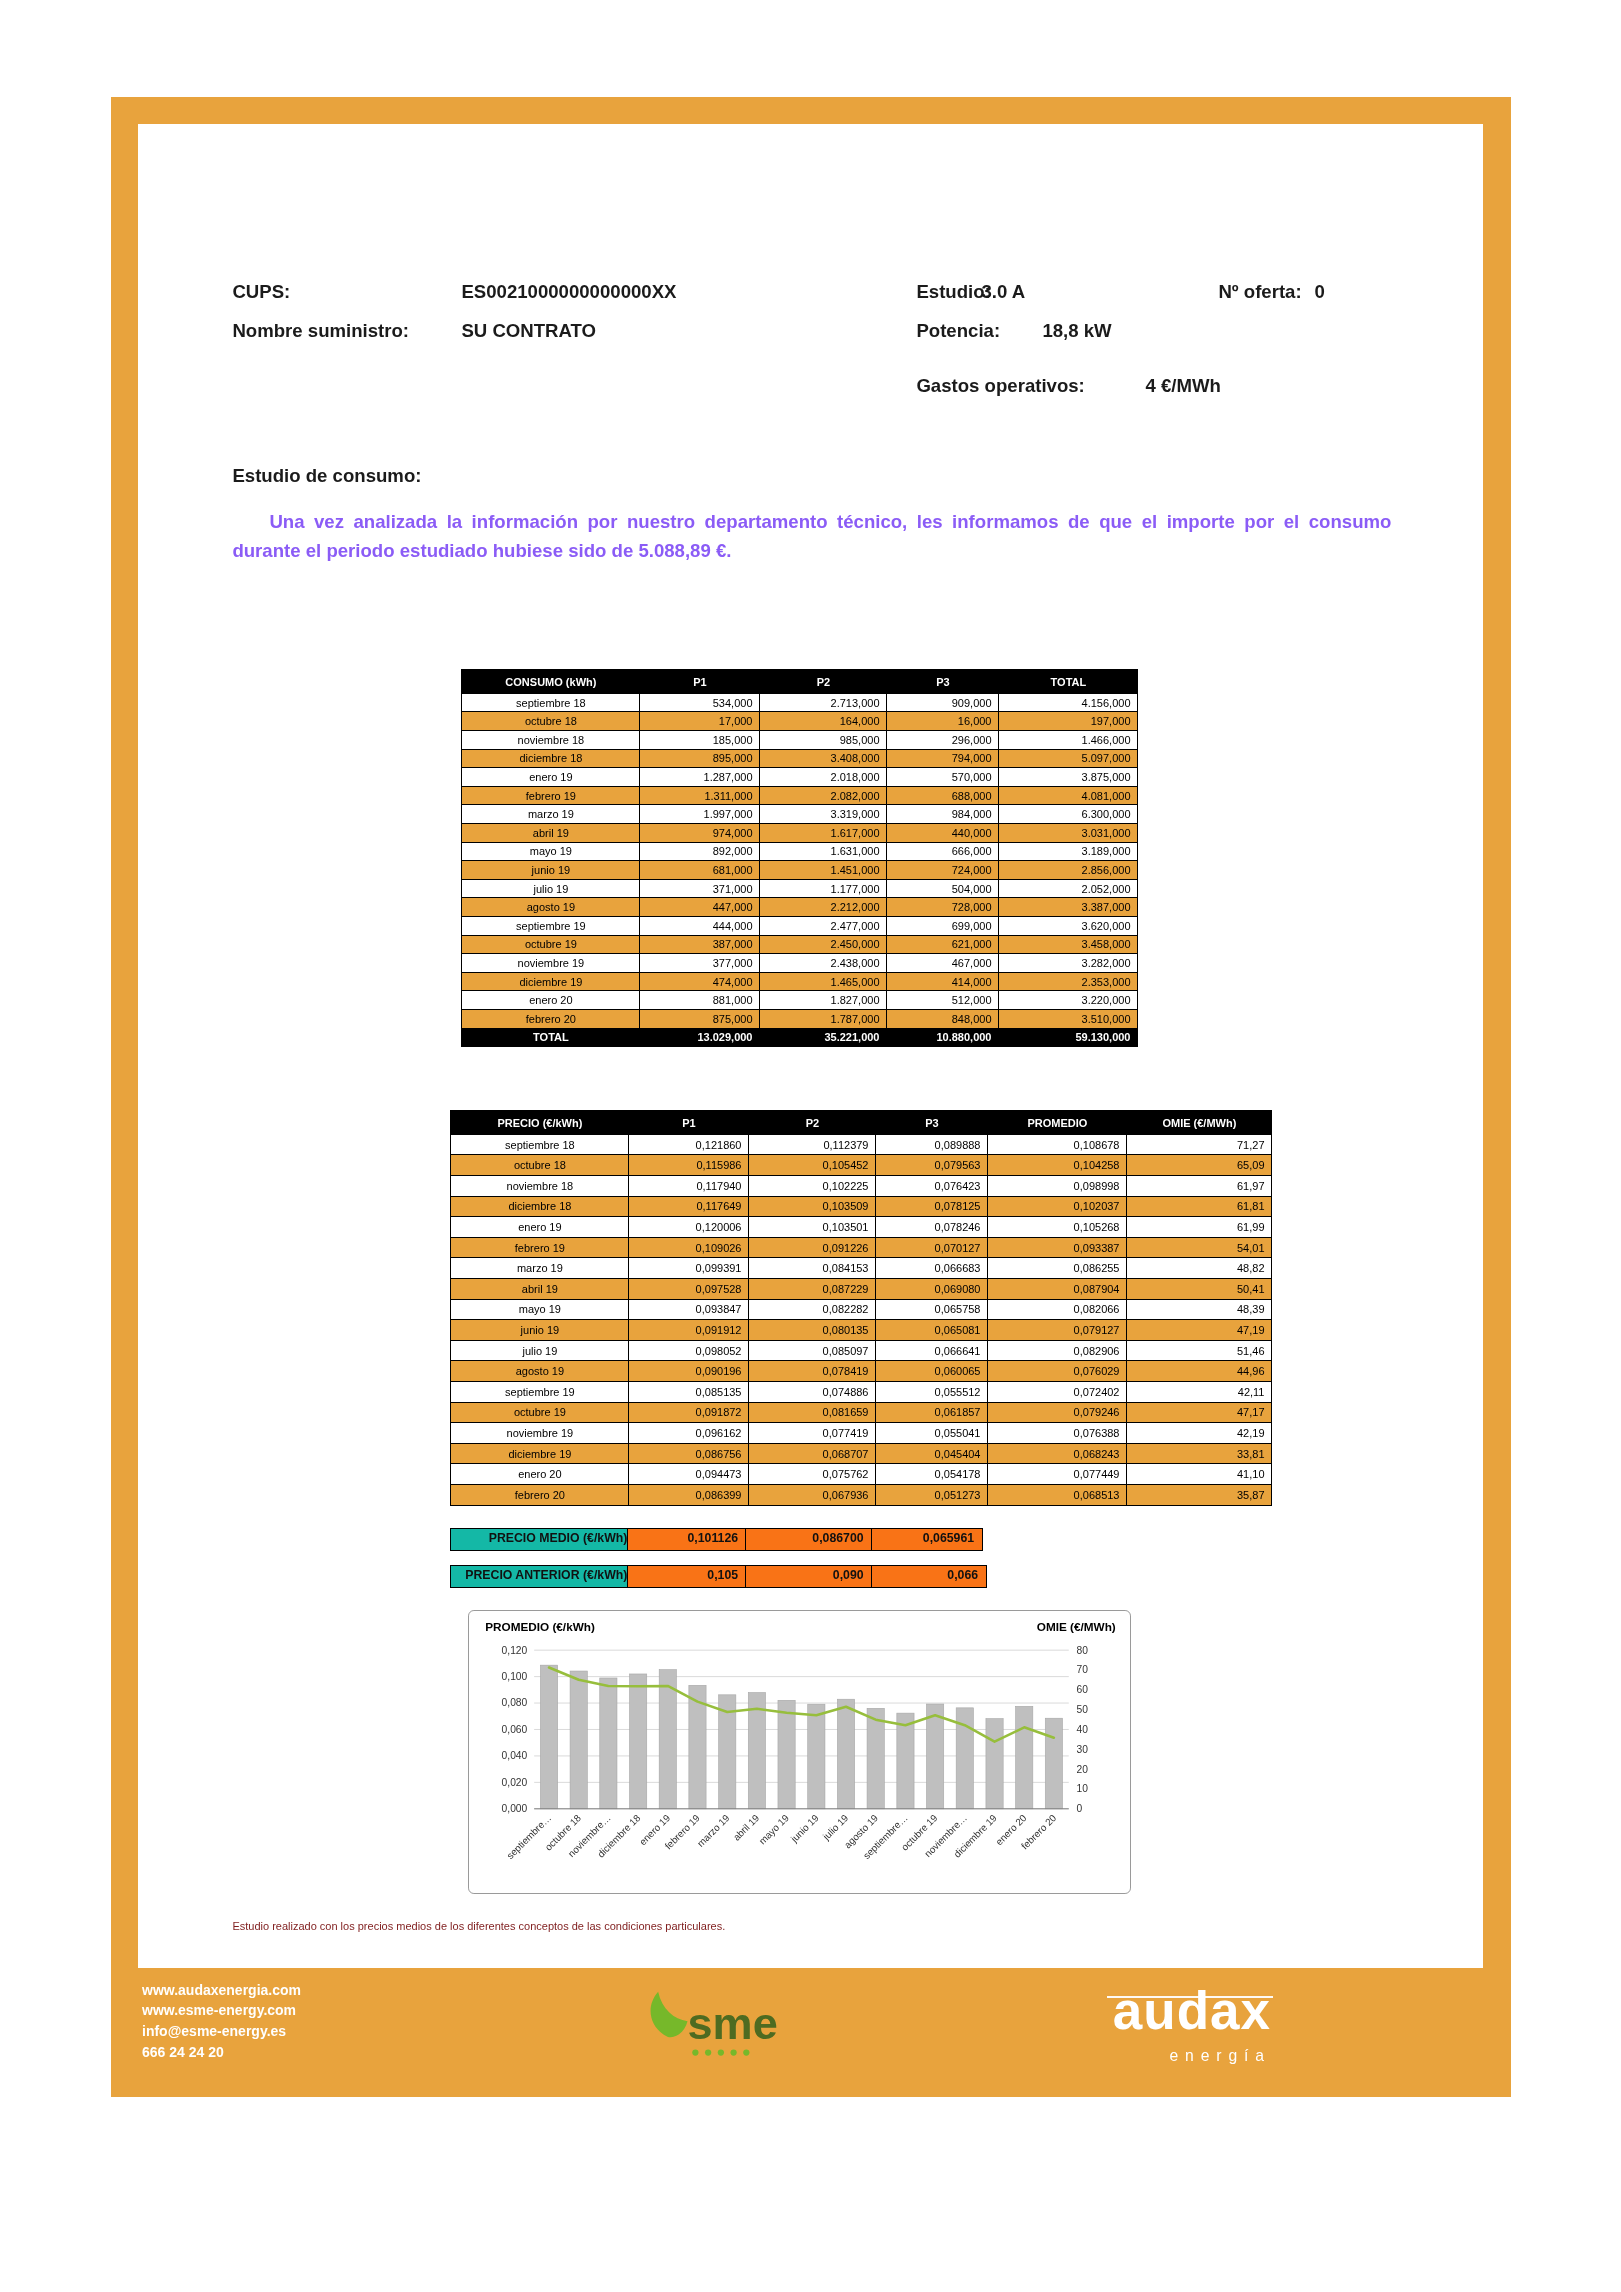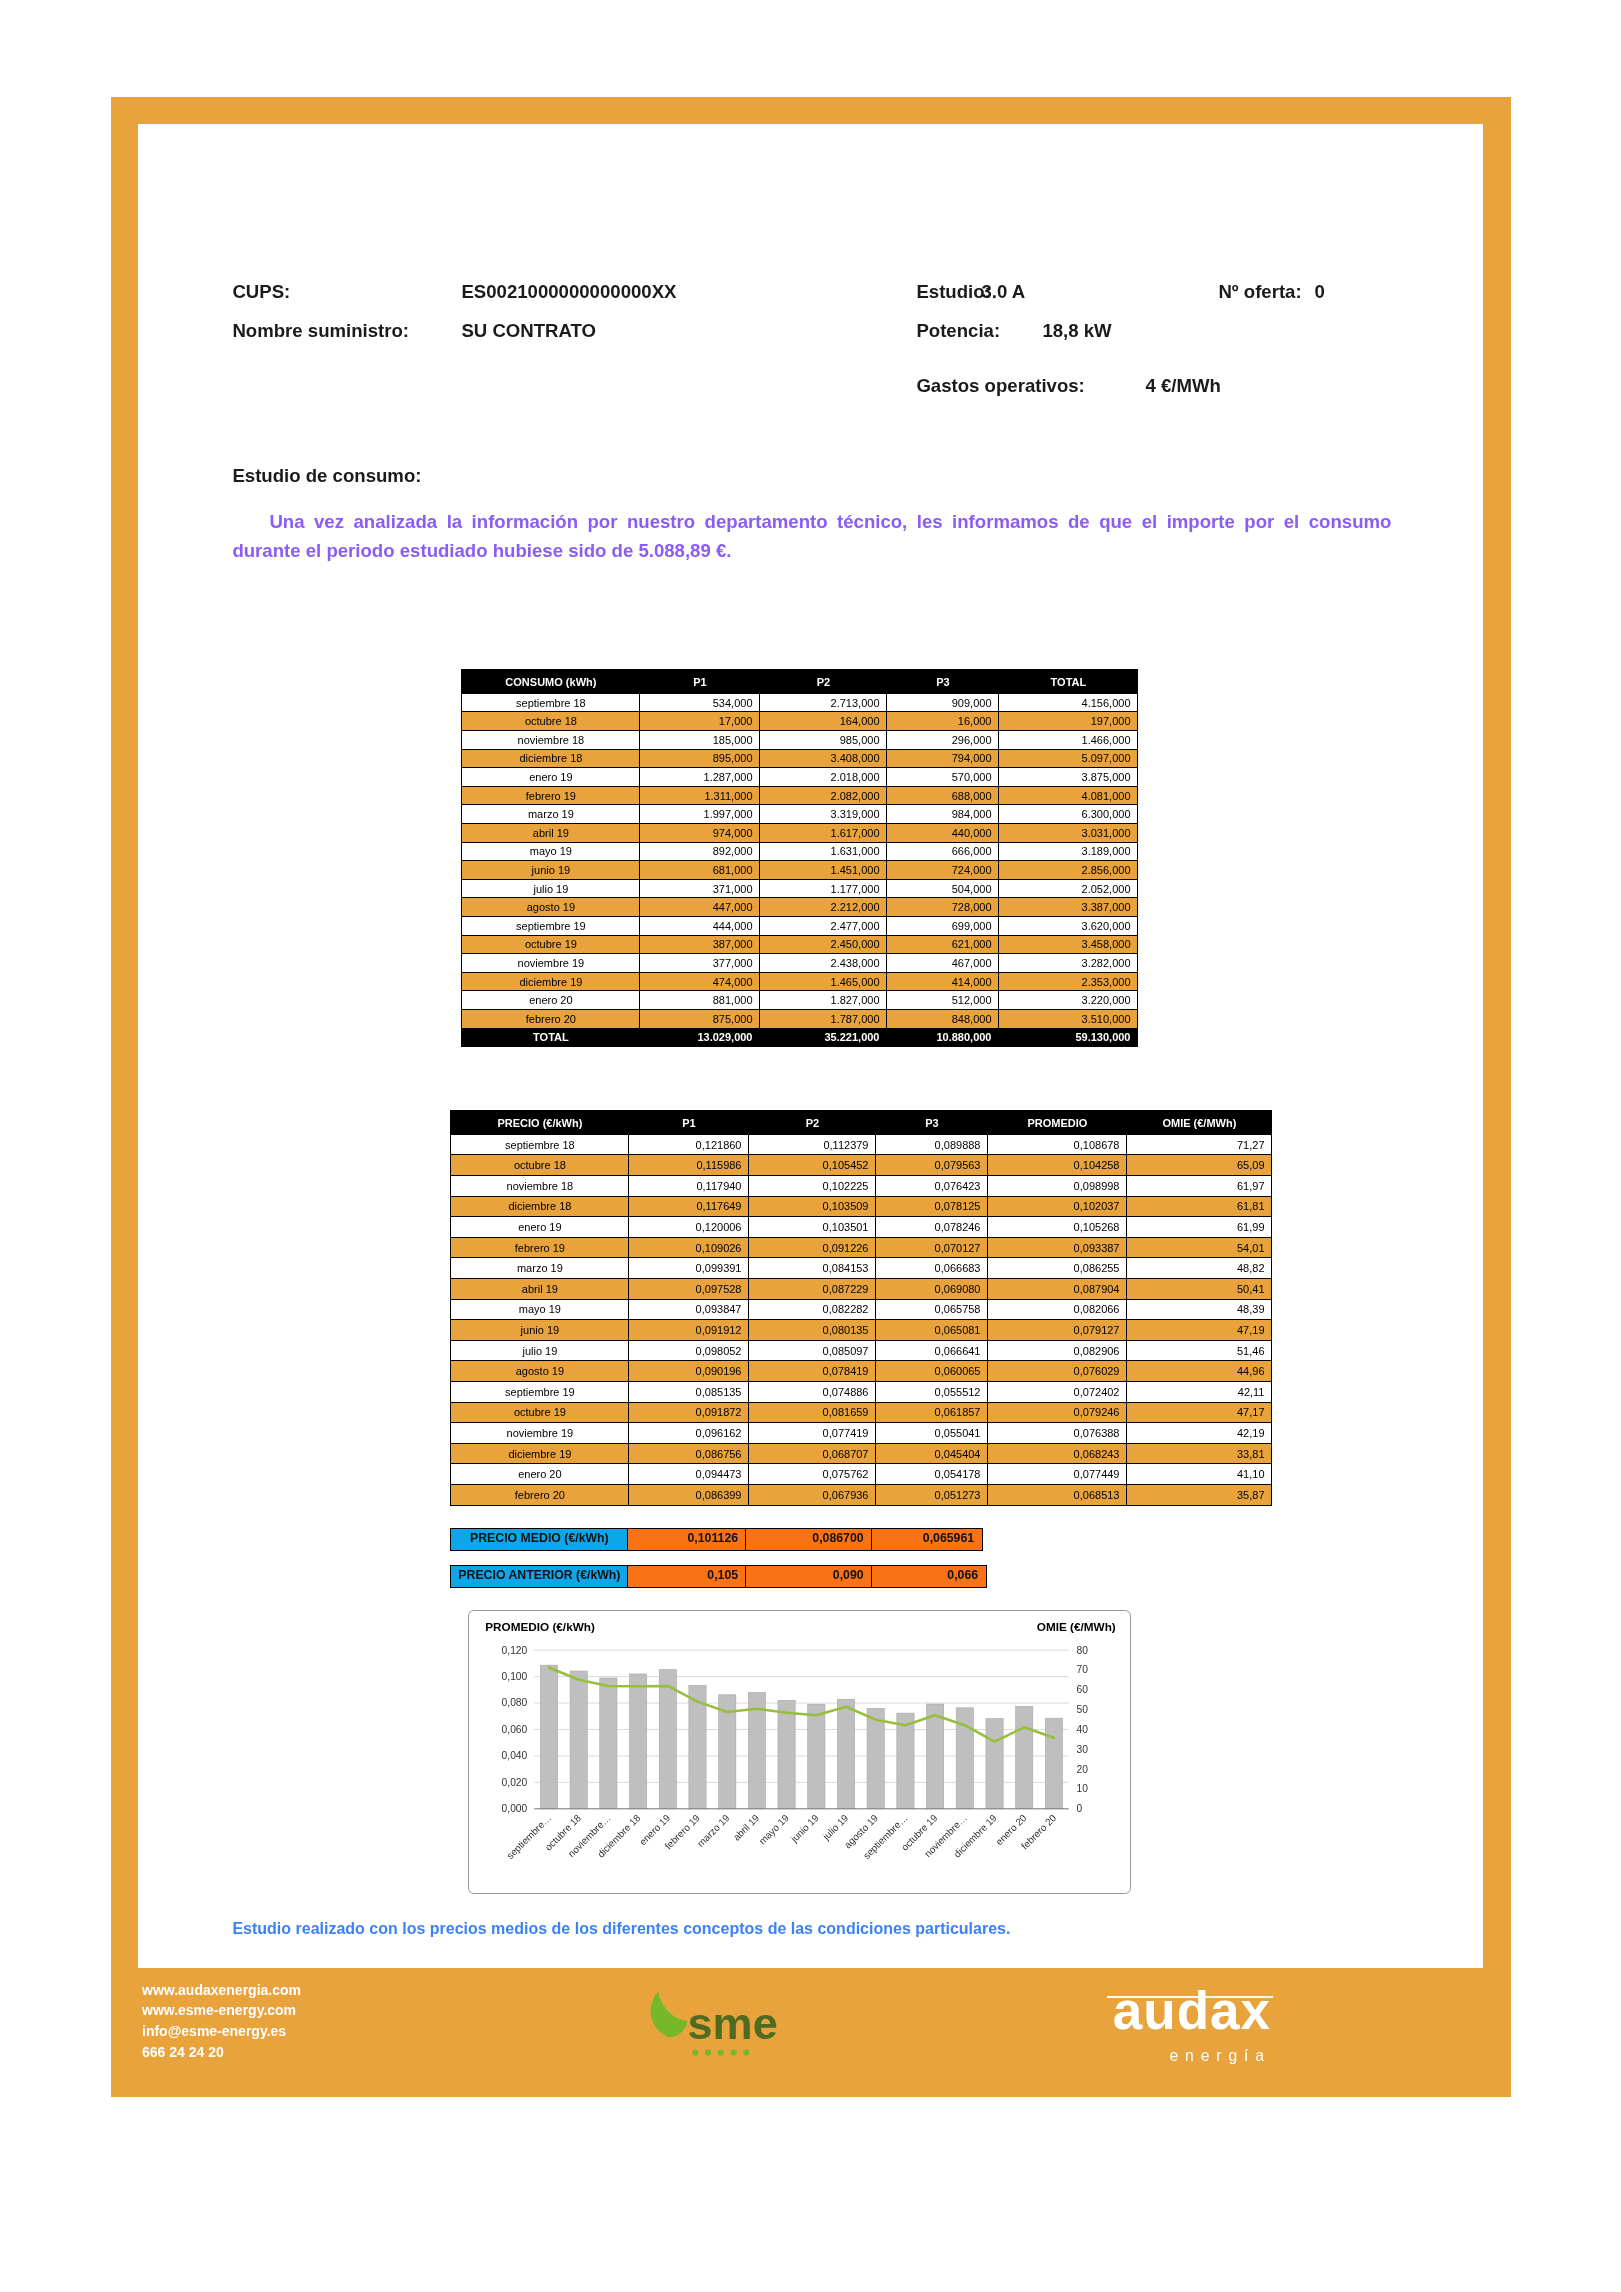--- a/index.html
+++ b/index.html
@@ -25,26 +25,26 @@
   .tbl td.lbl { text-align:center; padding:0; }
   .tbl td.num { text-align:right; }
   .tbl tbody tr:nth-child(even) { background:#E8A33D; }
   .tbl tbody tr.total { background:#000; }
   .tbl tbody tr.total td { background:#000; color:#fff; font-weight:700; }
 
   .sumrow { display:flex; }
   .sumrow > div { height:22.5px; line-height:19.6px; border:1.5px solid #000;
     font-size:12.3px; font-weight:700; }
   .sumrow > div + div { margin-left:-1.5px; }
-  .sumlbl { background:#0ea5e9; text-align:center; }
+  .sumlbl { background:#14b8a6; text-align:right; }
   .sumval { background:#f97316; text-align:right; padding-right:7.8px; }
 
   .chartbox { border:1px solid #9a9a9a; border-radius:5.9px; background:#fff; }
 
-  .note { font-size:16px; font-weight:700; color:#3b82f6; }
+  .note { font-size:11px; font-weight:400; color:#7f1d1d; }
 
   .footer { position:absolute; left:0; top:1871px; width:1205px; height:129px; }
   .links { position:absolute; left:31px; top:11.8px; color:#fff; font-size:14px;
     font-weight:600; line-height:20.6px; }
   .sme { position:absolute; left:50%; top:13.7px; transform:translateX(-50%); }
   .audax { position:absolute; right:45px; top:15.7px; text-align:right; color:#fff; }
   .audax-word { position:relative; font-size:53px; font-weight:700; line-height:1;
     letter-spacing:1px; }
   .audax-word::after { content:""; position:absolute; left:-5.9px; right:-2px; top:12.7px;
     height:1.5px; background:rgba(255,255,255,.95); }

